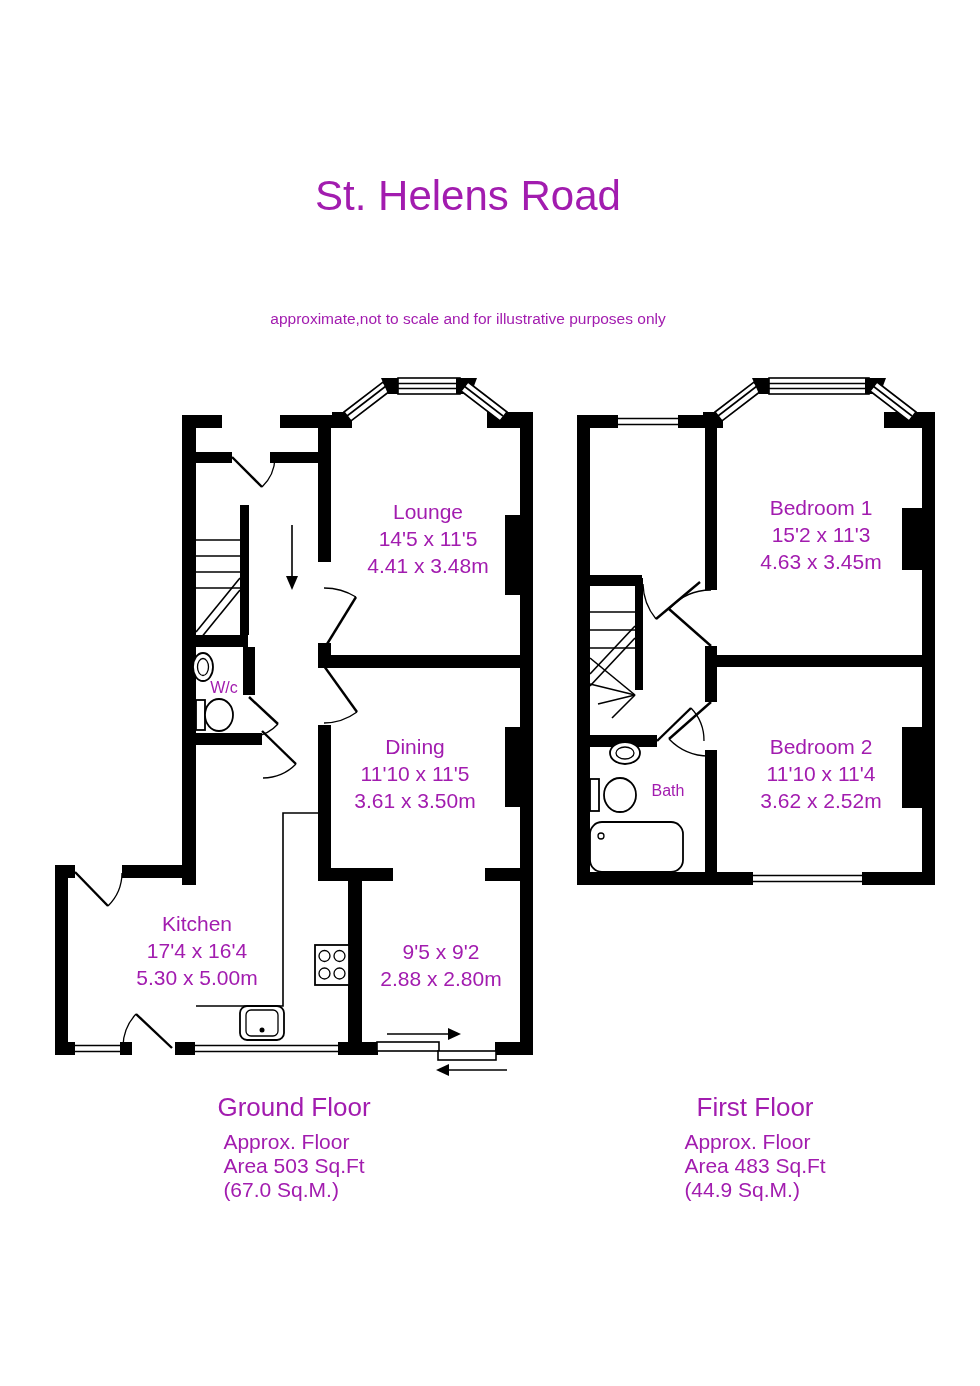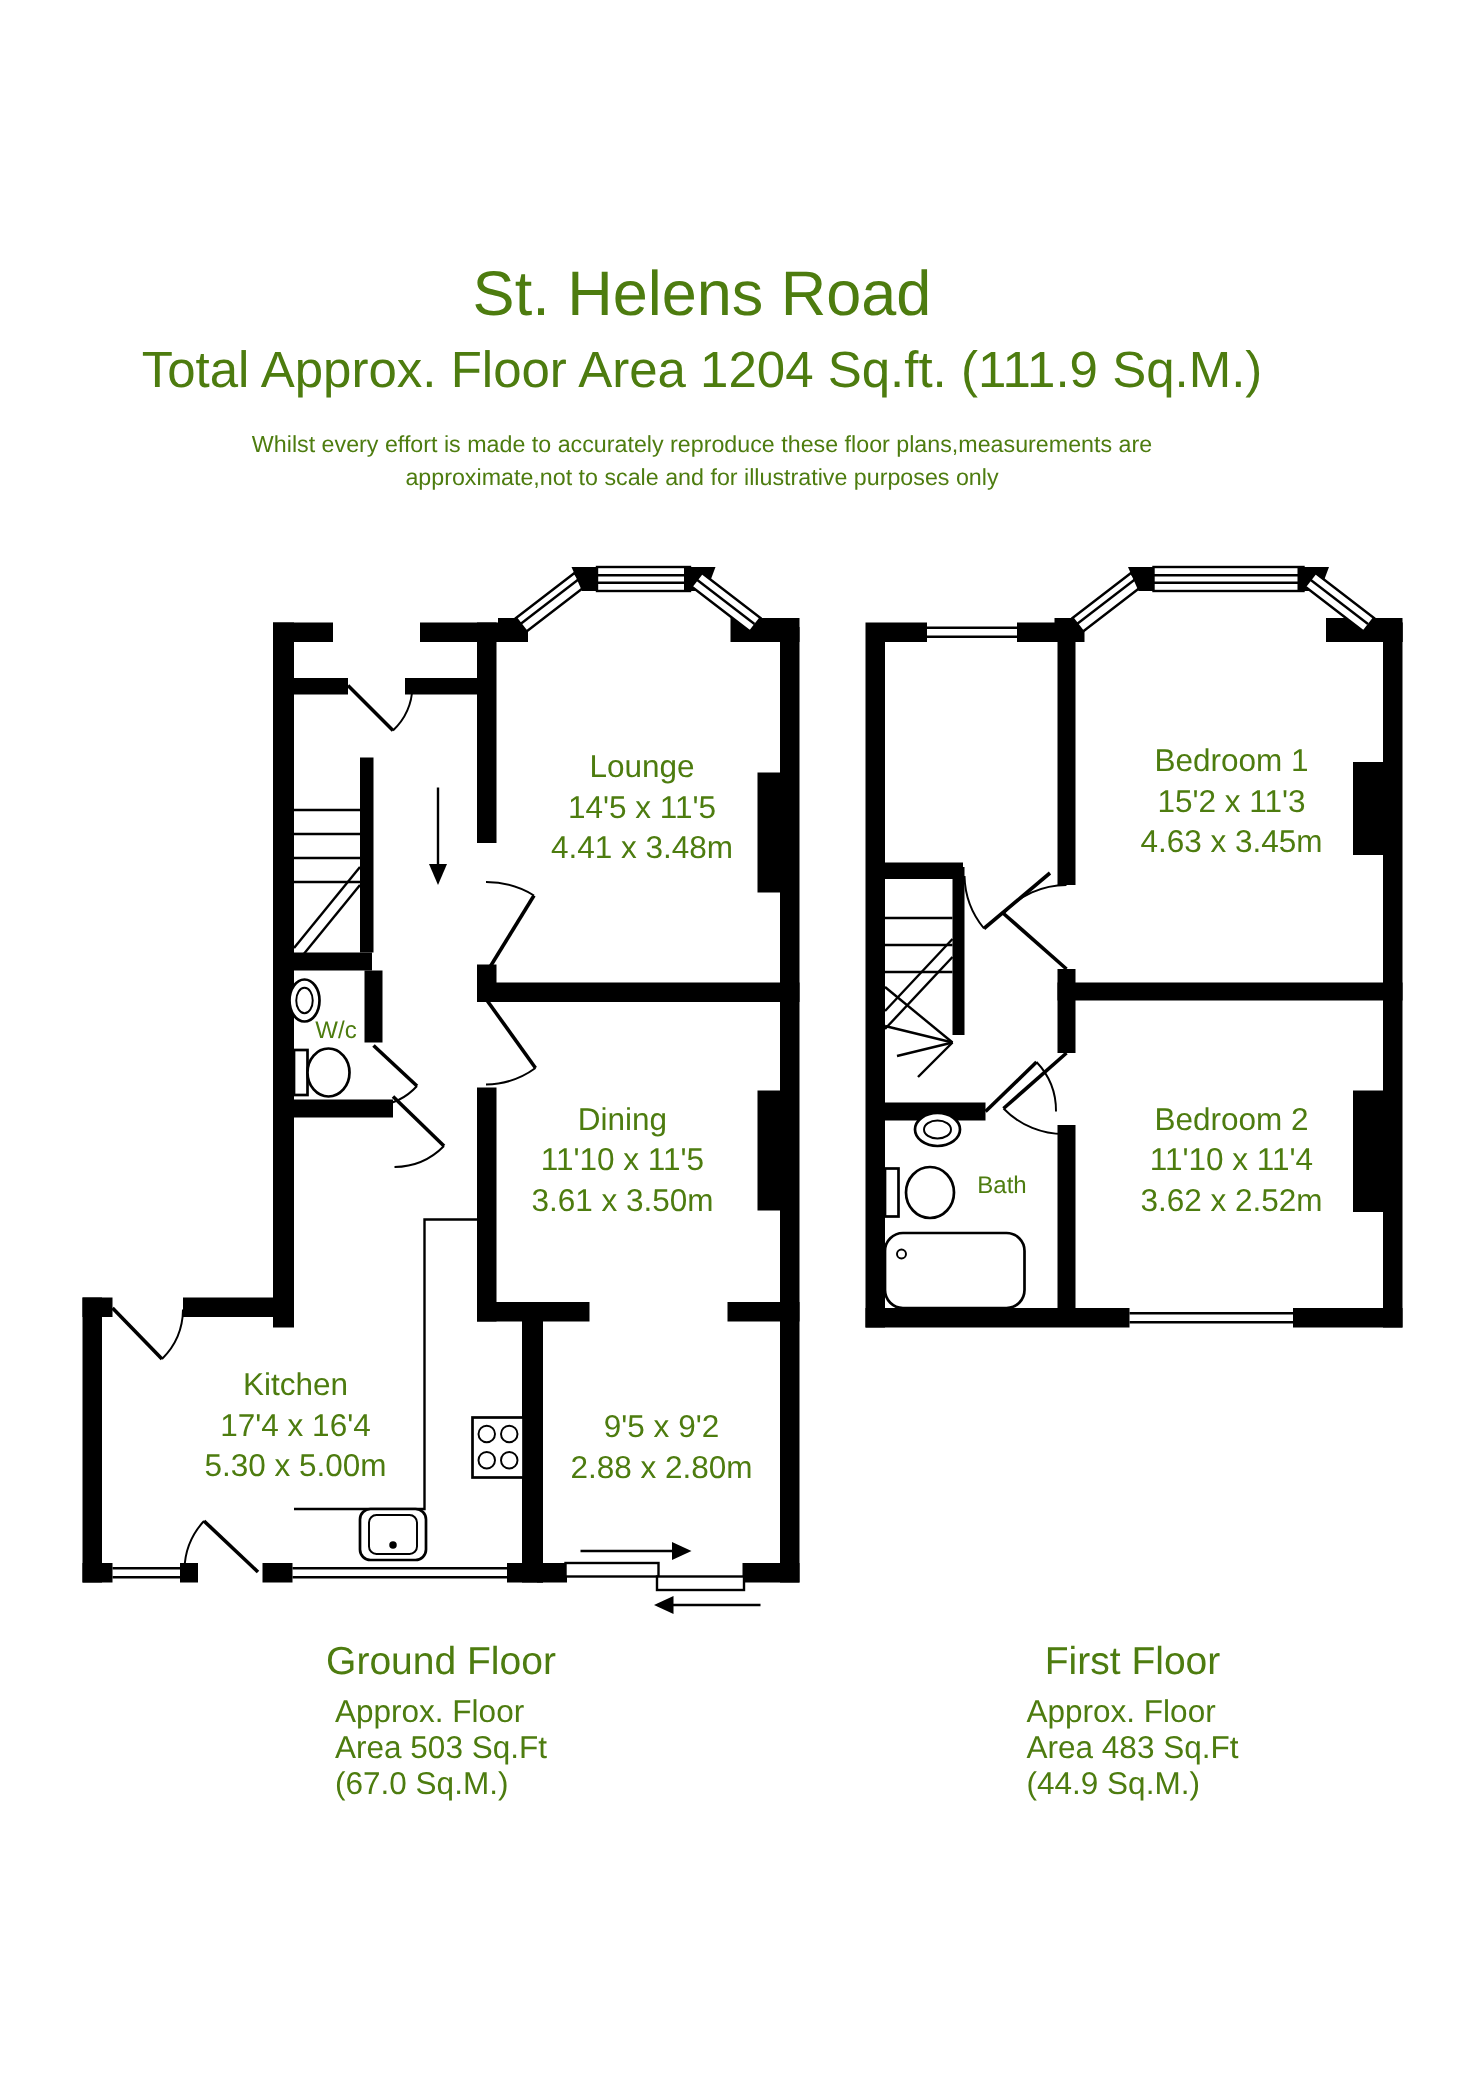--- a/index.html
+++ b/index.html
@@ -1,17 +1,17 @@
 <!DOCTYPE html>
 <html><head>
 <meta charset="utf-8">
 <style>
   html,body{margin:0;padding:0;background:#ffffff;}
   #page{position:relative;width:936px;height:1386px;background:#ffffff;overflow:hidden;
-        font-family:"Liberation Sans","DejaVu Sans",sans-serif;color:#4d7c0f;}
+        font-family:"Liberation Sans","DejaVu Sans",sans-serif;color:#a21caf;}
   .hdr{position:absolute;left:0;width:100%;text-align:center;white-space:nowrap;}
   #title{top:172px;font-size:42px;}
   #subtitle{top:228px;font-size:34px;}
   #disc1{top:288px;font-size:15.5px;}
   #disc2{top:310px;font-size:15.5px;}
   svg{position:absolute;left:0;top:0;}
   .roomlabel{position:absolute;transform:translateX(-50%);text-align:center;
              font-size:21px;line-height:27px;white-space:nowrap;}
   .fixlabel{position:absolute;transform:translateX(-50%);font-size:16px;white-space:nowrap;}
   .floorlabel{position:absolute;transform:translateX(-50%);font-size:26px;white-space:nowrap;}
@@ -22,22 +22,20 @@
   .leaf{stroke:#000000;stroke-width:2.4;fill:none;}
   .arc{stroke:#000000;stroke-width:1.3;fill:none;}
   .winbox{fill:#ffffff;stroke:#000000;stroke-width:1.6;}
   .fix{fill:#ffffff;stroke:#000000;stroke-width:1.8;}
 </style>
 </head>
 <body>
 <div id="page">
 
 <div class="hdr" id="title">St. Helens Road</div>
-<div class="hdr" id="subtitle">Total Approx. Floor Area 1204 Sq.ft. (111.9 Sq.M.)</div>
-<div class="hdr" id="disc1">Whilst every effort is made to accurately reproduce these floor plans,measurements are</div>
 <div class="hdr" id="disc2">approximate,not to scale and for illustrative purposes only</div>
 
 <svg width="980" height="1386" viewBox="0 0 980 1386">
 
   <g>
 
     <g>
       <rect class="wall" x="182" y="415" width="40" height="13"></rect>
       <rect class="wall" x="280" y="415" width="56" height="13"></rect>
       <rect class="wall" x="182" y="415" width="14" height="470"></rect>

